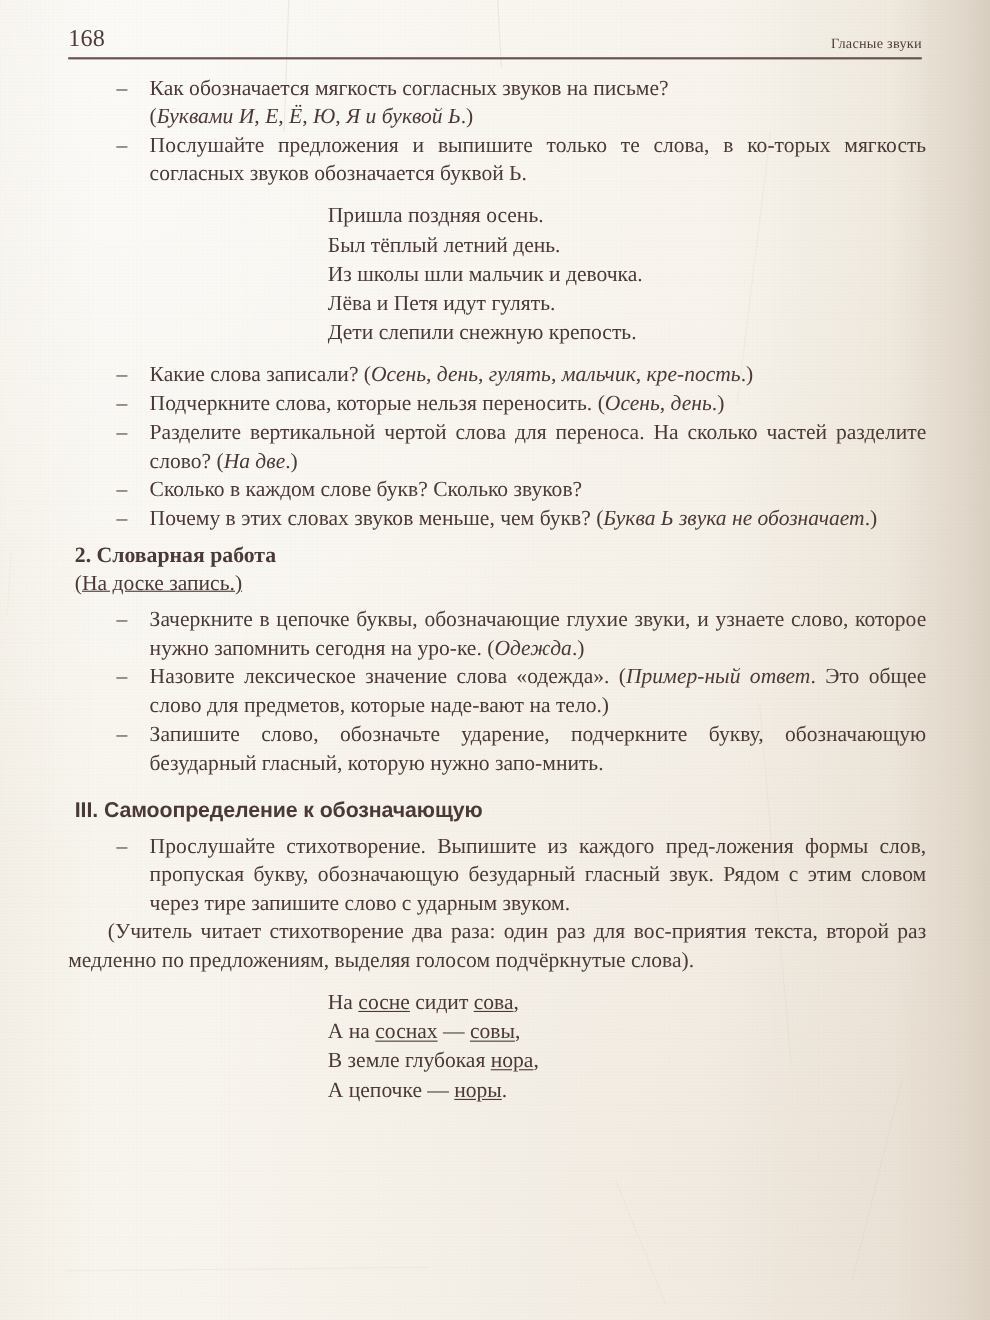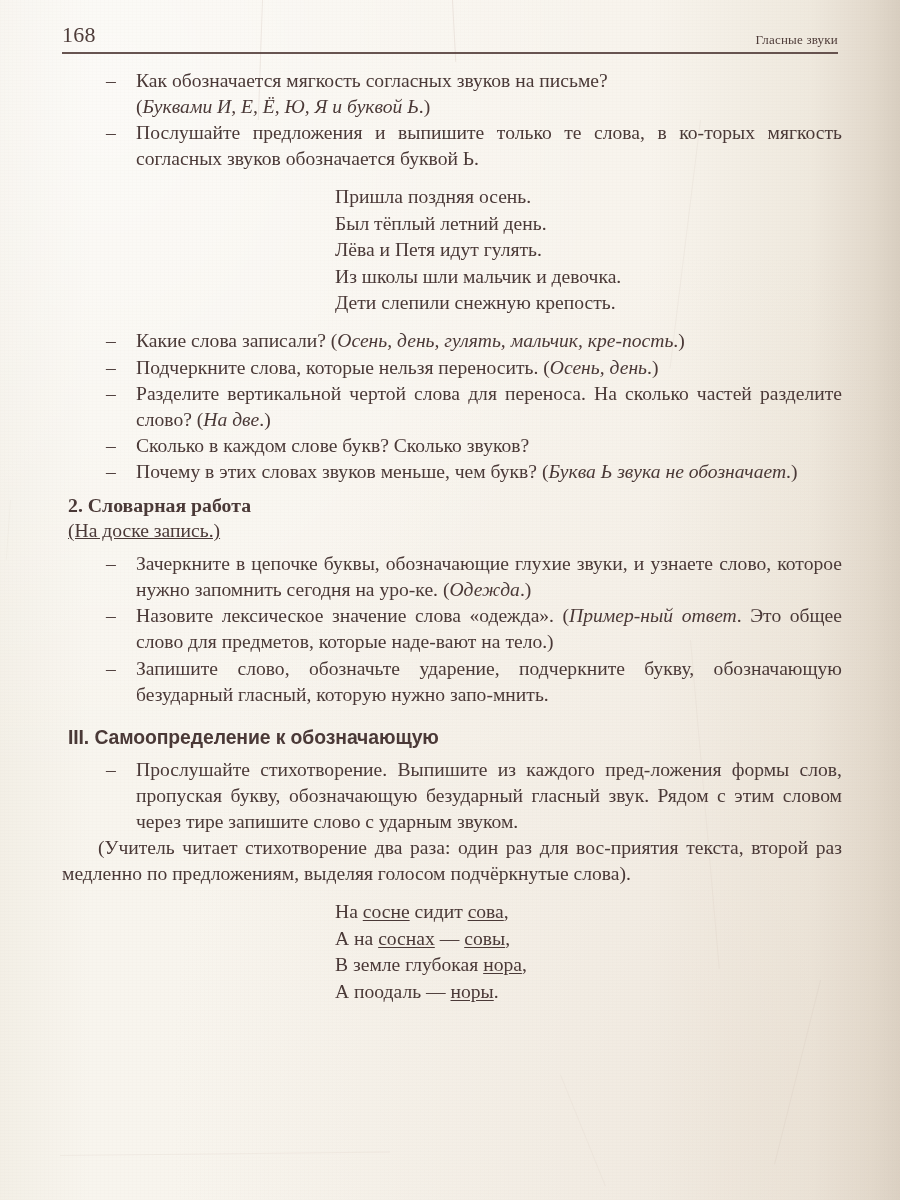--- a/index.html
+++ b/index.html
@@ -68,21 +68,21 @@
     hyphens:manual;
   }
   .itxt.last > :last-child{}
   i{font-style:italic;}
   u{text-decoration:underline;text-underline-offset:2px;}
 
   .verse{
     margin:0;padding-left:236px;
     line-height:26.4px;
   }
-  .verse div{white-space:nowrap;margin-left:37px;}
+  .verse div{white-space:nowrap;}
 
   .chain{margin:0;padding-left:6px;letter-spacing:.6px;}
   .plain{margin:0;padding-left:6px;text-decoration:underline;}
   .para{
     margin:0;text-align:justify;text-indent:36px;
   }
   .h-bold{
     margin:0;padding-left:6px;font-weight:bold;font-size:19.8px;
   }
   .h-sans{
@@ -127,22 +127,22 @@
     <div class="item">
       <span class="dash">–</span>
       <span class="itxt">Послушайте предложения и выпишите только те слова, в ко-торых мягкость согласных звуков обозначается буквой Ь.</span>
     </div>
 
     <div class="sp-m"></div>
 
     <div class="verse">
       <div>Пришла поздняя осень.</div>
       <div>Был тёплый летний день.</div>
+      <div>Из школы шли мальчик и девочка.</div>
       <div>Лёва и Петя идут гулять.</div>
-      <div>Из школы шли мальчик и девочка.</div>
       <div>Дети слепили снежную крепость.</div>
     </div>
 
     <div class="sp-m"></div>
 
     <div class="item">
       <span class="dash">–</span>
       <span class="itxt"><span>Какие слова записали? (</span><i>Осень, день, гулять, мальчик, кре-пость</i><span>.)</span></span>
     </div>
 
@@ -200,17 +200,17 @@
     </div>
 
     <p class="para">(Учитель читает стихотворение два раза: один раз для вос-приятия текста, второй раз медленно по предложениям, выделяя голосом подчёркнутые слова).</p>
 
     <div class="sp-m"></div>
 
     <div class="verse">
       <div><span>На </span><u>сосне</u><span> сидит </span><u>сова</u><span>,</span></div>
       <div><span>А на </span><u>соснах</u><span> — </span><u>совы</u><span>,</span></div>
       <div><span>В земле глубокая </span><u>нора</u><span>,</span></div>
-      <div><span>А поодаль — </span><u>норы</u><span>.</span></div>
+      <div><span>А цепочке — </span><u>норы</u><span>.</span></div>
     </div>
 
   </div>
 </div>
 
 </body></html>

